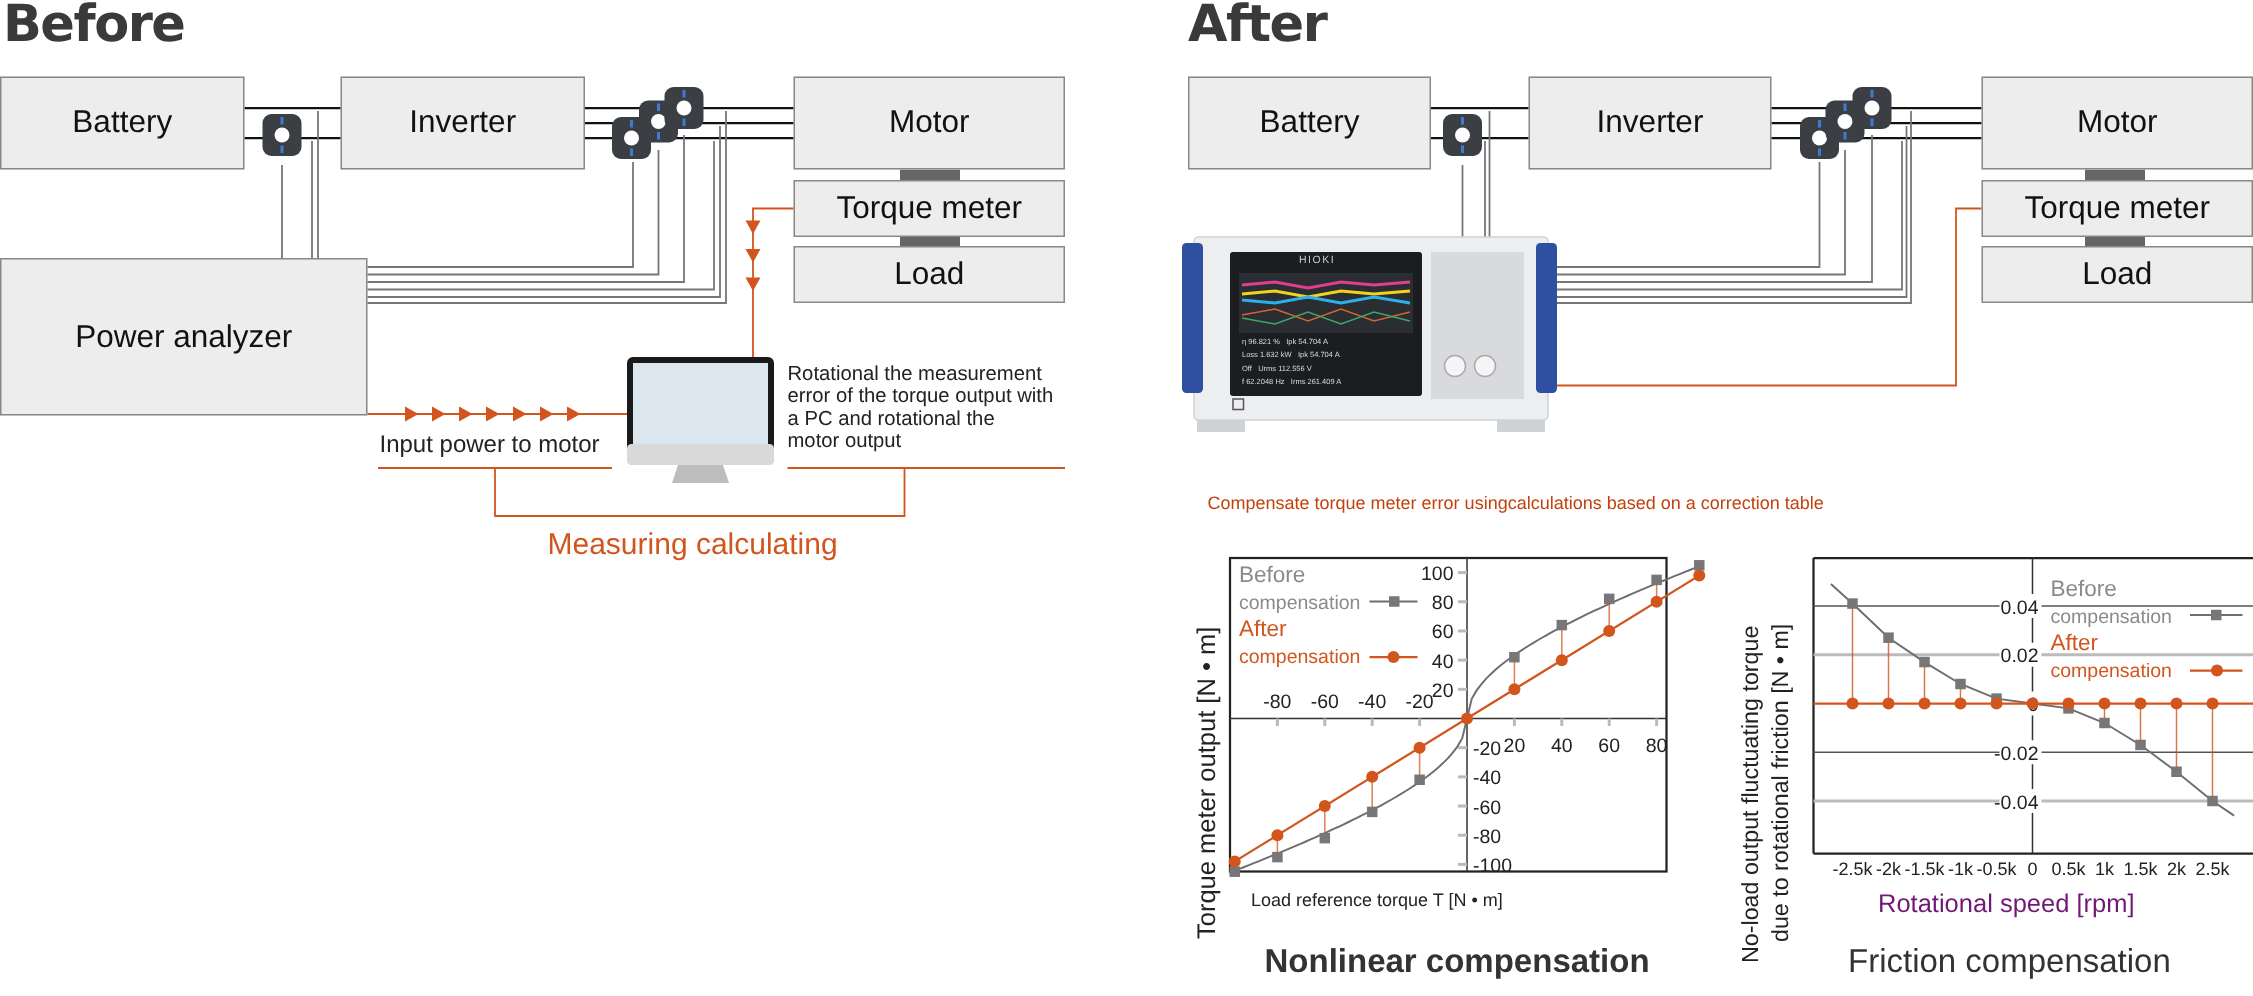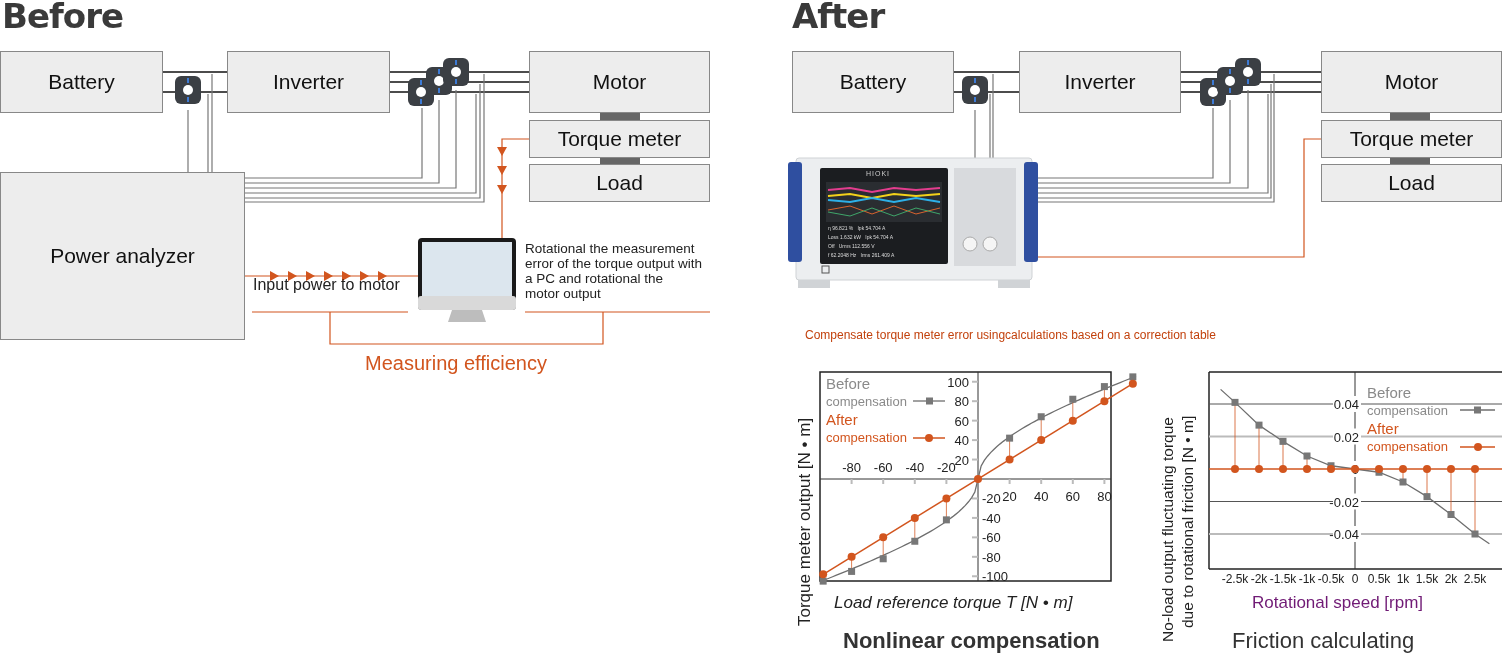--- a/index.html
+++ b/index.html
@@ -158,30 +158,30 @@
     <rect x="998" y="280" width="32" height="8" fill="#d0d3d6"></rect>
     <rect x="822" y="266" width="7" height="7" fill="none" stroke="#555"></rect>
   </g>
 </svg>
 
 <div class="box" style="left:0;top:51px;width:163px;height:62px;">Battery</div>
 <div class="box" style="left:227px;top:51px;width:163px;height:62px;">Inverter</div>
 <div class="box" style="left:529px;top:51px;width:181px;height:62px;">Motor</div>
 <div class="box" style="left:529px;top:120px;width:181px;height:38px;">Torque meter</div>
 <div class="box" style="left:529px;top:164px;width:181px;height:38px;">Load</div>
-<div class="box" style="left:0;top:172px;width:245px;height:168px;">Power analyzer</div>
-
-<div class="txt" style="left:253px;top:276px;font-size:16px;">Input power to motor</div>
+<div class="box" style="left:0;top:172px;width:245px;height:105px;">Power analyzer</div>
+
+<div class="txt" style="left:253px;top:288px;font-size:16px;">Input power to motor</div>
 <div class="txt" style="left:525px;top:241px;font-size:13.5px;line-height:15px;">
   <div>Rotational the measurement</div>
   <div>error of the torque output with</div>
   <div>a PC and rotational the</div>
   <div>motor output</div>
 </div>
-<div class="txt orange" style="left:365px;top:352px;font-size:20px;">Measuring efficiency</div>
+<div class="txt orange" style="left:365px;top:352px;font-size:20px;">Measuring calculating</div>
 
 <div class="title" style="left:792px;top:-4px;">After</div>
 <div class="box" style="left:792px;top:51px;width:162px;height:62px;">Battery</div>
 <div class="box" style="left:1019px;top:51px;width:162px;height:62px;">Inverter</div>
 <div class="box" style="left:1321px;top:51px;width:181px;height:62px;">Motor</div>
 <div class="box" style="left:1321px;top:120px;width:181px;height:38px;">Torque meter</div>
 <div class="box" style="left:1321px;top:164px;width:181px;height:38px;">Load</div>
 <div class="txt" style="left:866px;top:170px;font-size:7px;color:#ccc;letter-spacing:1px;">HIOKI</div>
 <div class="txt" style="left:828px;top:224px;font-size:5px;color:#ddd;line-height:9px;">
   <div><span>η</span> <span>96.821</span> <span>%</span> &nbsp; <span>Ipk</span> <span>54.704</span> <span>A</span></div>
@@ -263,21 +263,21 @@
     <circle cx="1009.6" cy="459.54545454545456" r="4" fill="#d2551e"></circle>
     <circle cx="1041.2" cy="440.0909090909091" r="4" fill="#d2551e"></circle>
     <circle cx="1072.8" cy="420.6363636363636" r="4" fill="#d2551e"></circle>
     <circle cx="1104.4" cy="401.1818181818182" r="4" fill="#d2551e"></circle>
     <circle cx="1132.84" cy="383.6727272727273" r="4" fill="#d2551e"></circle>
     <line x1="913" y1="401" x2="945" y2="401" stroke="#6e6e6e" stroke-width="1.3"></line>
     <rect x="926" y="397.5" width="7" height="7" fill="#777"></rect>
     <line x1="913" y1="438" x2="945" y2="438" stroke="#d2551e" stroke-width="1.5"></line>
     <circle cx="929" cy="438" r="4" fill="#d2551e"></circle>
   </svg>
-<div class="txt" style="left:834px;top:593px;font-size:17px;color:#222;font-style:italic;">Load reference torque T [N • m]</div>
+<div class="txt" style="left:834px;top:593px;font-size:12px;color:#222;">Load reference torque T [N • m]</div>
 <div class="txt" style="left:795px;top:626px;font-size:17px;color:#222;transform-origin:0 0;transform:rotate(-90deg);">Torque meter output [N • m]</div>
 <div class="txt" style="left:843px;top:628px;font-size:22px;color:#333;font-weight:bold;">Nonlinear compensation</div>
 <div class="txt" style="left:826px;top:375px;font-size:15px;color:#8a8a8a;">Before</div>
 <div class="txt" style="left:826px;top:394px;font-size:13px;color:#8a8a8a;">compensation</div>
 <div class="txt orange" style="left:826px;top:411px;font-size:15px;">After</div>
 <div class="txt orange" style="left:826px;top:430px;font-size:13px;">compensation</div>
 
 <svg id="chart2" width="1502" height="664">
     <line x1="1209" y1="372" x2="1502" y2="372" stroke="#222" stroke-width="1.5"></line>
     <line x1="1209" y1="372" x2="1209" y2="569" stroke="#222" stroke-width="1.5"></line>
@@ -344,17 +344,17 @@
     <line x1="1460" y1="410" x2="1495" y2="410" stroke="#6e6e6e" stroke-width="1.3"></line>
     <rect x="1474" y="406.5" width="7" height="7" fill="#777"></rect>
     <line x1="1460" y1="447" x2="1495" y2="447" stroke="#d2551e" stroke-width="1.5"></line>
     <circle cx="1478" cy="447" r="4" fill="#d2551e"></circle>
   </svg>
 <div class="txt" style="left:1252px;top:593px;font-size:17px;color:#701a75;">Rotational speed [rpm]</div>
 <div class="txt" style="left:1158px;top:642px;font-size:15.5px;color:#222;line-height:20px;transform-origin:0 0;transform:rotate(-90deg);">
   <div>No-load output fluctuating torque</div>
   <div style="padding-left:14px;">due to rotational friction [N • m]</div>
 </div>
-<div class="txt" style="left:1232px;top:628px;font-size:22px;color:#333;">Friction calculating</div>
+<div class="txt" style="left:1232px;top:628px;font-size:22px;color:#333;">Friction compensation</div>
 <div class="txt" style="left:1367px;top:384px;font-size:15px;color:#8a8a8a;">Before</div>
 <div class="txt" style="left:1367px;top:403px;font-size:13px;color:#8a8a8a;">compensation</div>
 <div class="txt orange" style="left:1367px;top:420px;font-size:15px;">After</div>
 <div class="txt orange" style="left:1367px;top:439px;font-size:13px;">compensation</div>
 
 </body></html>

